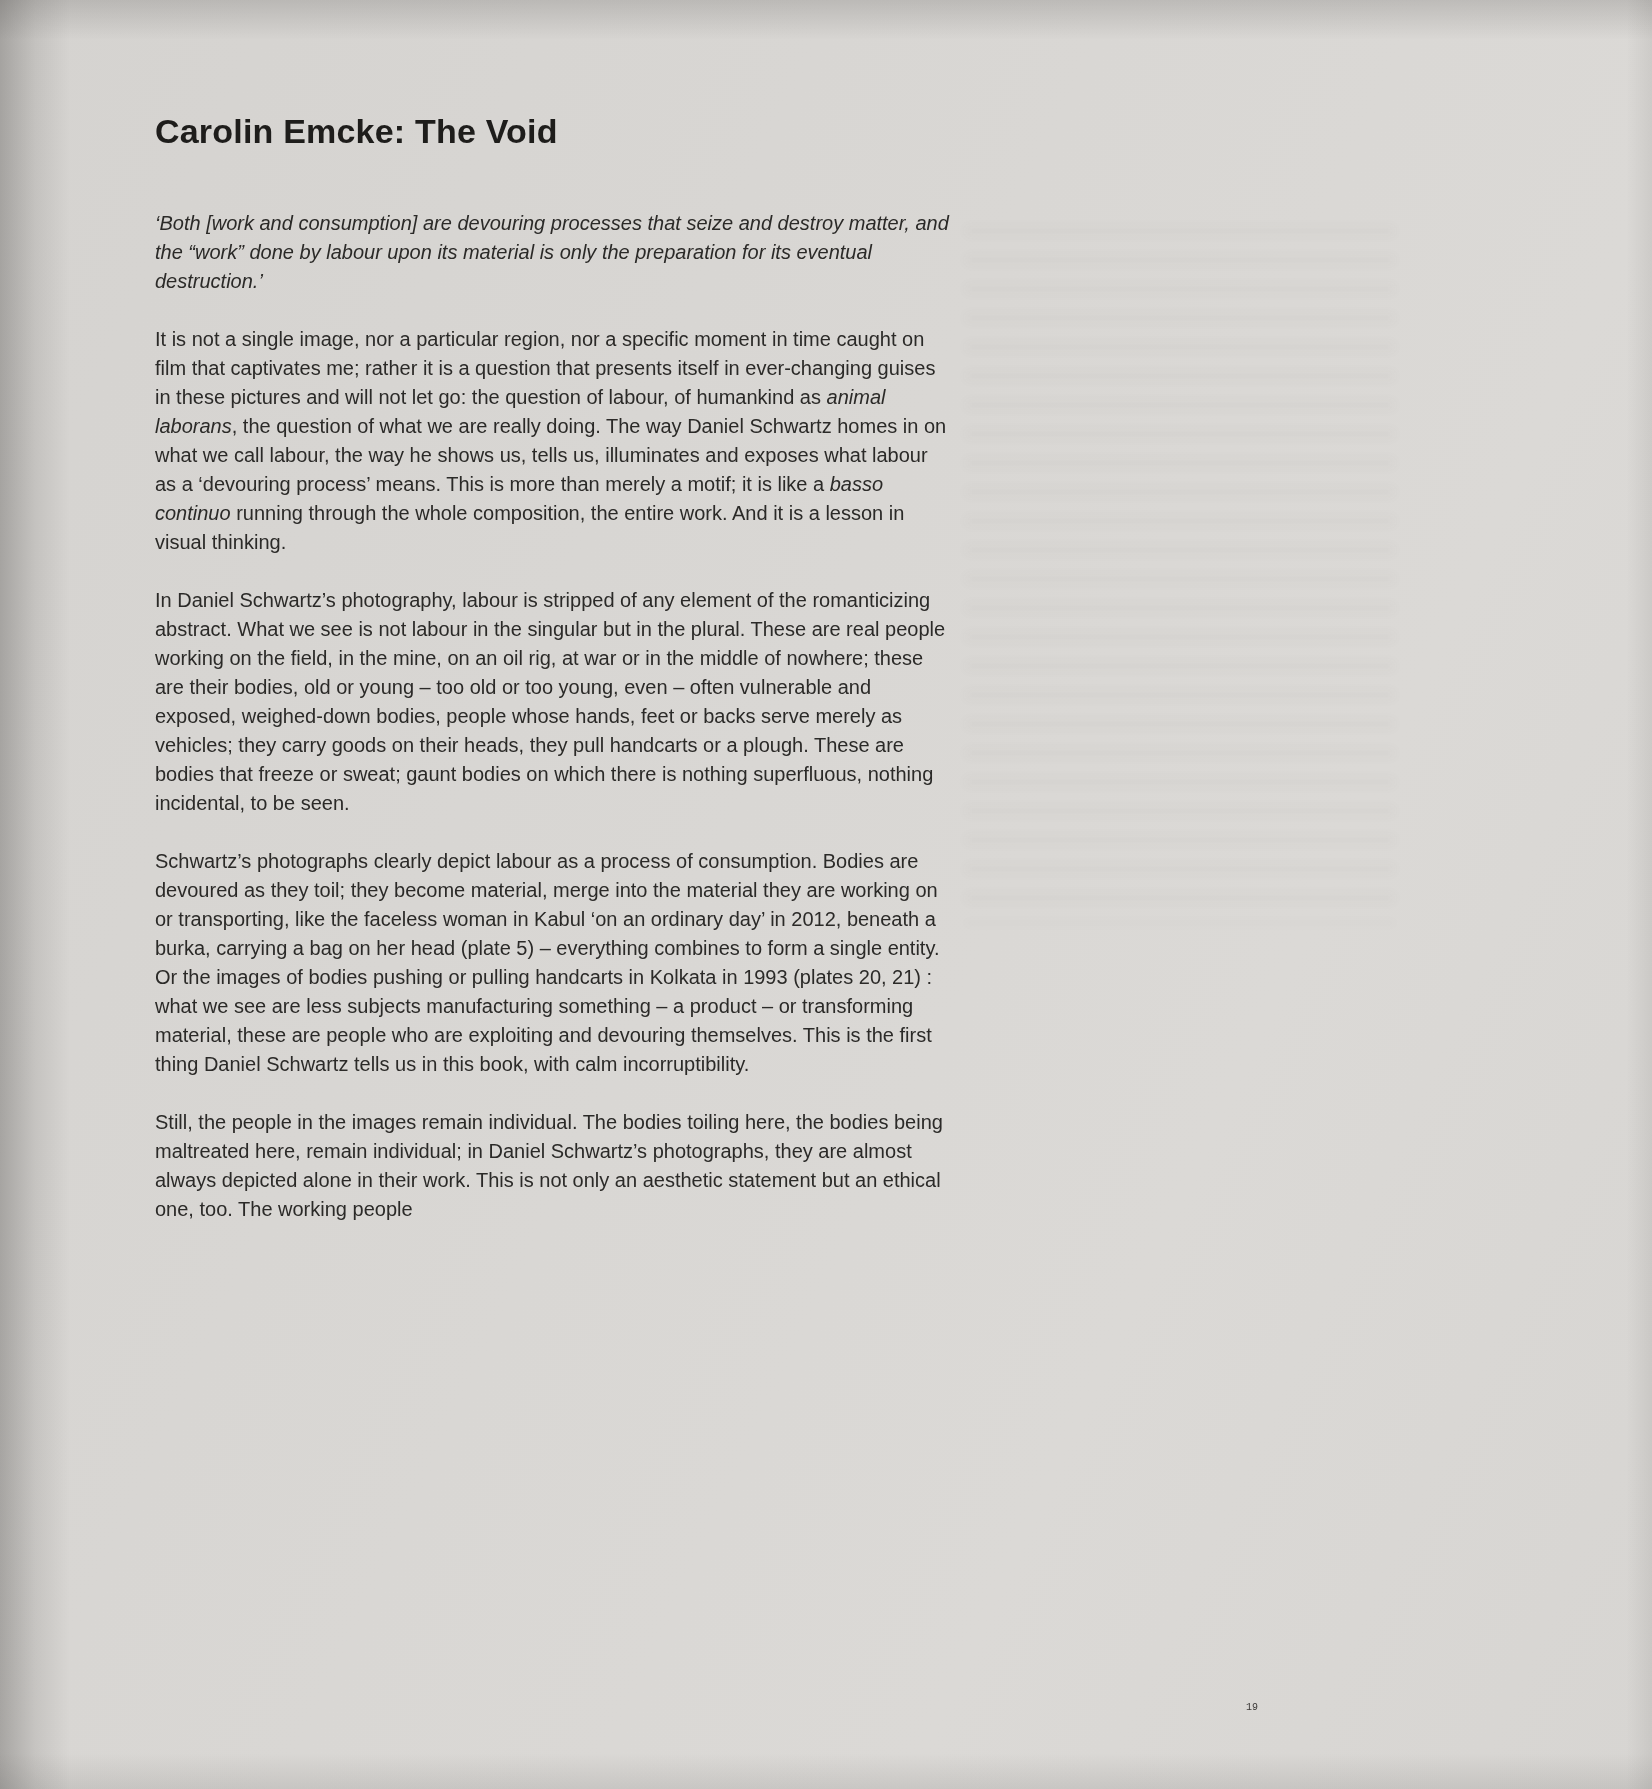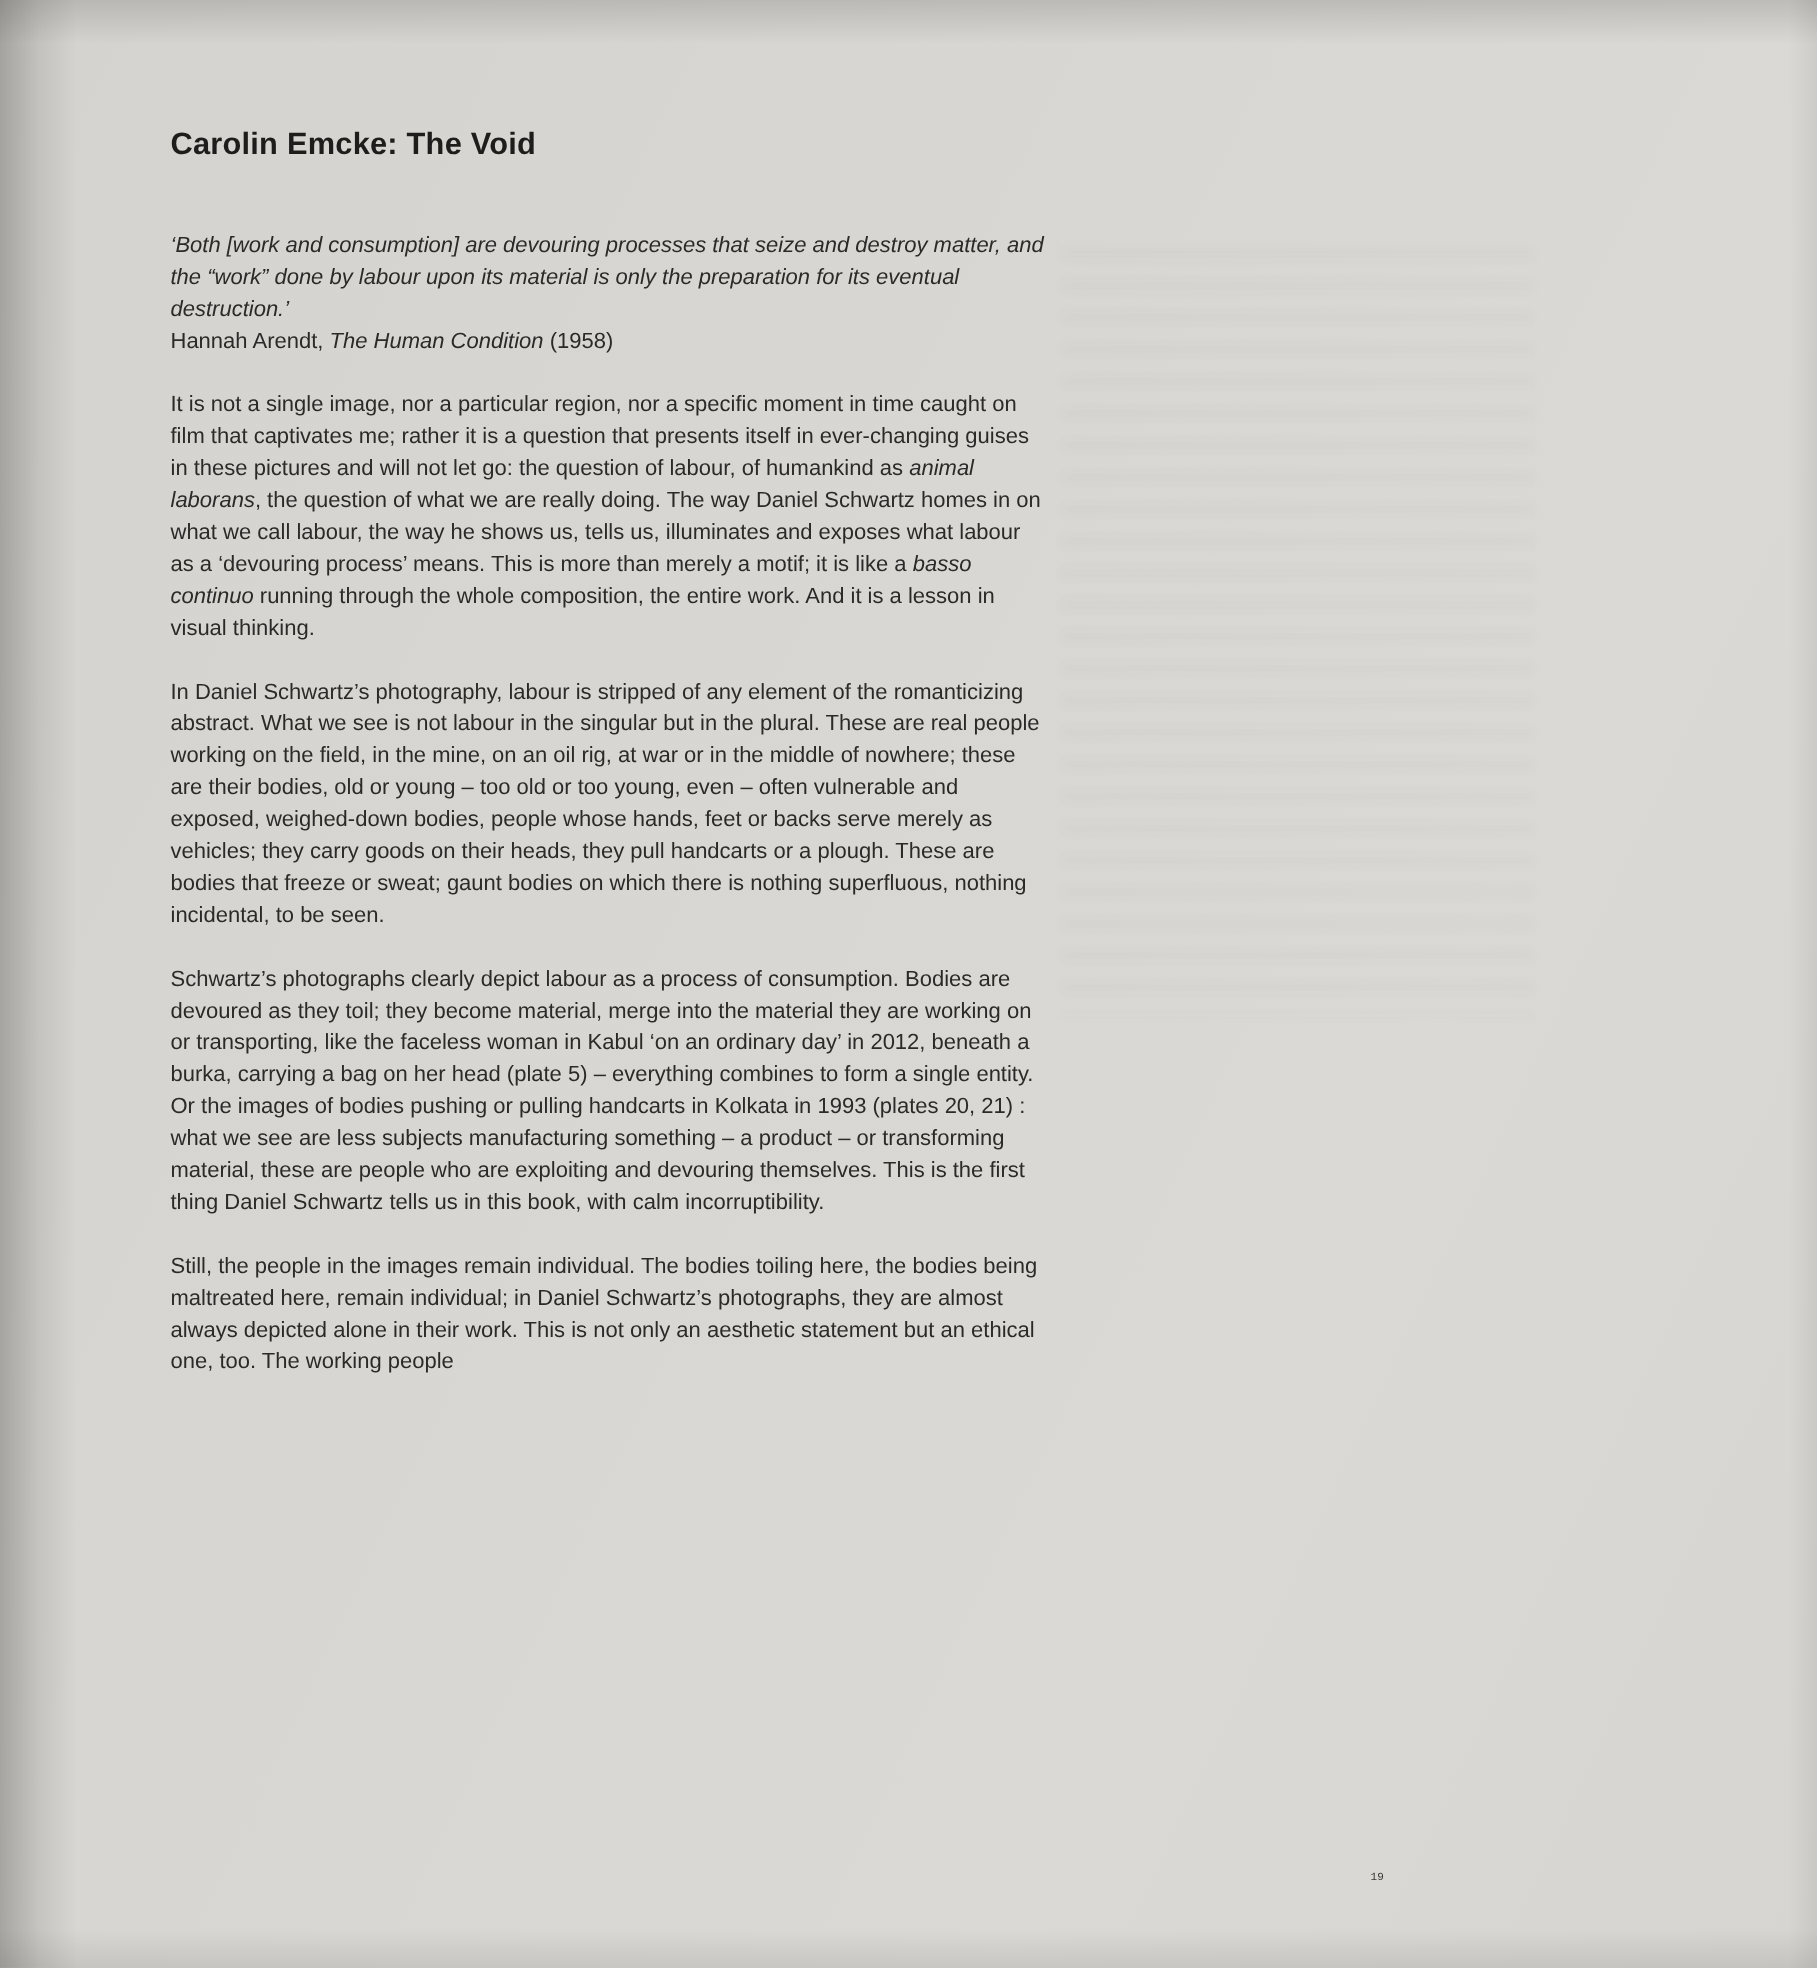--- a/index.html
+++ b/index.html
@@ -53,21 +53,21 @@
     opacity: 0.55;
     pointer-events: none;
   }
   .content {
     position: absolute;
     left: 155px;
     top: 116px;
     width: 795px;
   }
   .title {
-    font-size: 28px;
+    font-size: 34px;
     font-weight: bold;
     color: #1e1d1b;
     letter-spacing: 0.2px;
     margin: 0 0 63px 0;
     line-height: 30px;
   }
   .body-text {
     font-size: 20px;
     line-height: 29px;
   }
@@ -103,21 +103,20 @@
   <div class="showthrough"></div>
 
   <div class="content">
 
     <h1 class="title">Carolin Emcke: The Void</h1>
 
     <div class="body-text">
 
       <p class="epigraph-quote">‘Both [work and consumption] are devouring processes that seize and destroy matter, and the “work” done by labour upon its material is only the preparation for its eventual destruction.’</p>
 
-      <p class="epigraph-attribution"><span>Hannah Arendt, </span><span class="it">The Human Condition</span><span> (1958)</span></p>
 
       <p class="para"><span>It is not a single image, nor a particular region, nor a specific moment in time caught on film that captivates me; rather it is a question that presents itself in ever-changing guises in these pictures and will not let go: the question of labour, of humankind as </span><span class="it">animal laborans</span><span>, the question of what we are really doing. The way Daniel Schwartz homes in on what we call labour, the way he shows us, tells us, illuminates and exposes what labour as a ‘devouring process’ means. This is more than merely a motif; it is like a </span><span class="it">basso continuo</span><span> running through the whole composition, the entire work. And it is a lesson in visual thinking.</span></p>
 
       <p class="para"><span>In Daniel Schwartz’s photography, labour is stripped of any element of the romanticizing abstract. What we see is not labour in the singular but in the plural. These are real people working on the field, in the mine, on an oil rig, at war or in the middle of nowhere; these are their bodies, old or young – too old or too young, even – often vulnerable and exposed, weighed-down bodies, people whose hands, feet or backs serve merely as vehicles; they carry goods on their heads, they pull handcarts or a plough. These are bodies that freeze or sweat; gaunt bodies on which there is nothing superfluous, nothing incidental, to be seen.</span></p>
 
       <p class="para"><span>Schwartz’s photographs clearly depict labour as a process of consumption. Bodies are devoured as they toil; they become material, merge into the material they are working on or transporting, like the faceless woman in Kabul ‘on an ordinary day’ in 2012, beneath a burka, carrying a bag on her head (plate 5) – everything combines to form a single entity. Or the images of bodies pushing or pulling handcarts in Kolkata in 1993 (plates 20, 21) : what we see are less subjects manufacturing something – a product – or transforming material, these are people who are exploiting and devouring themselves. This is the first thing Daniel Schwartz tells us in this book, with calm incorruptibility.</span></p>
 
       <p class="para"><span>Still, the people in the images remain individual. The bodies toiling here, the bodies being maltreated here, remain individual; in Daniel Schwartz’s photographs, they are almost always depicted alone in their work. This is not only an aesthetic statement but an ethical one, too. The working people</span></p>
 
     </div>

